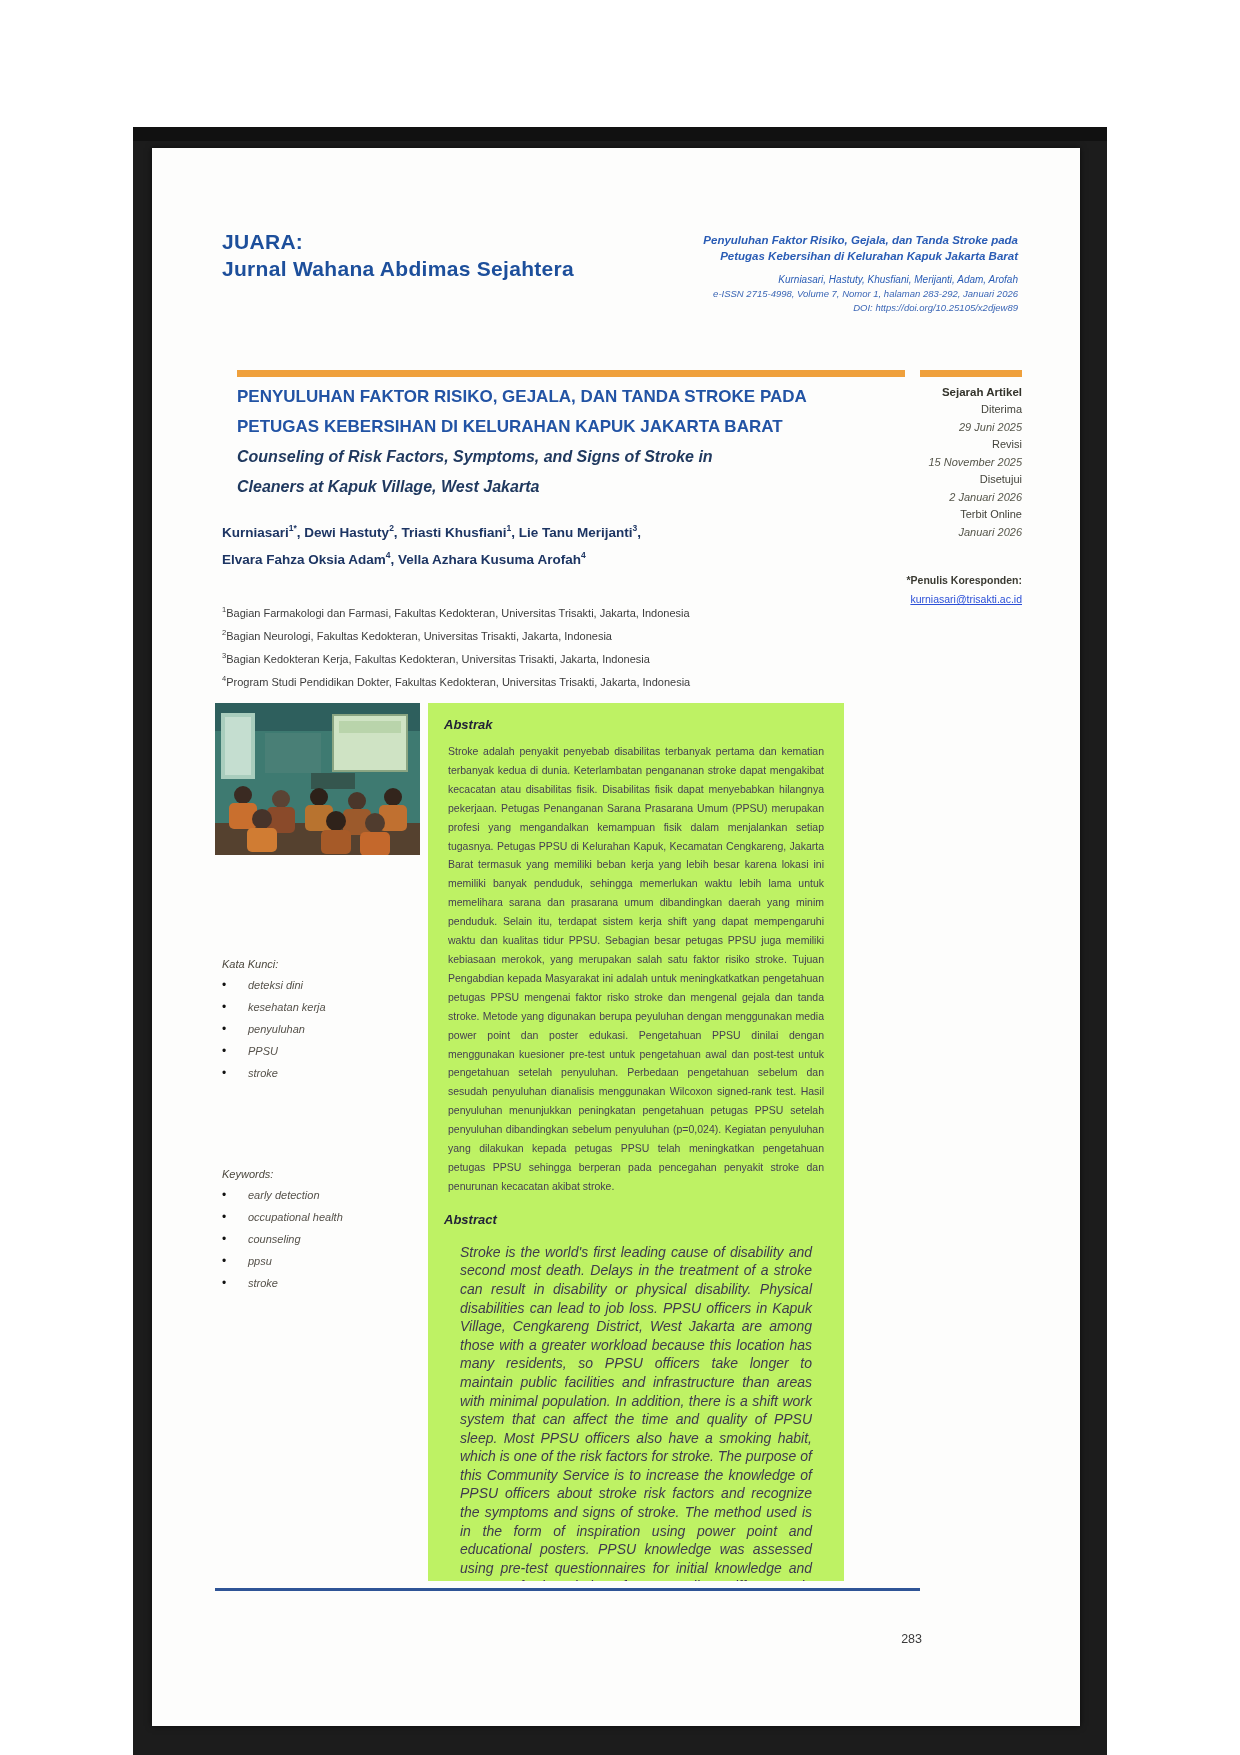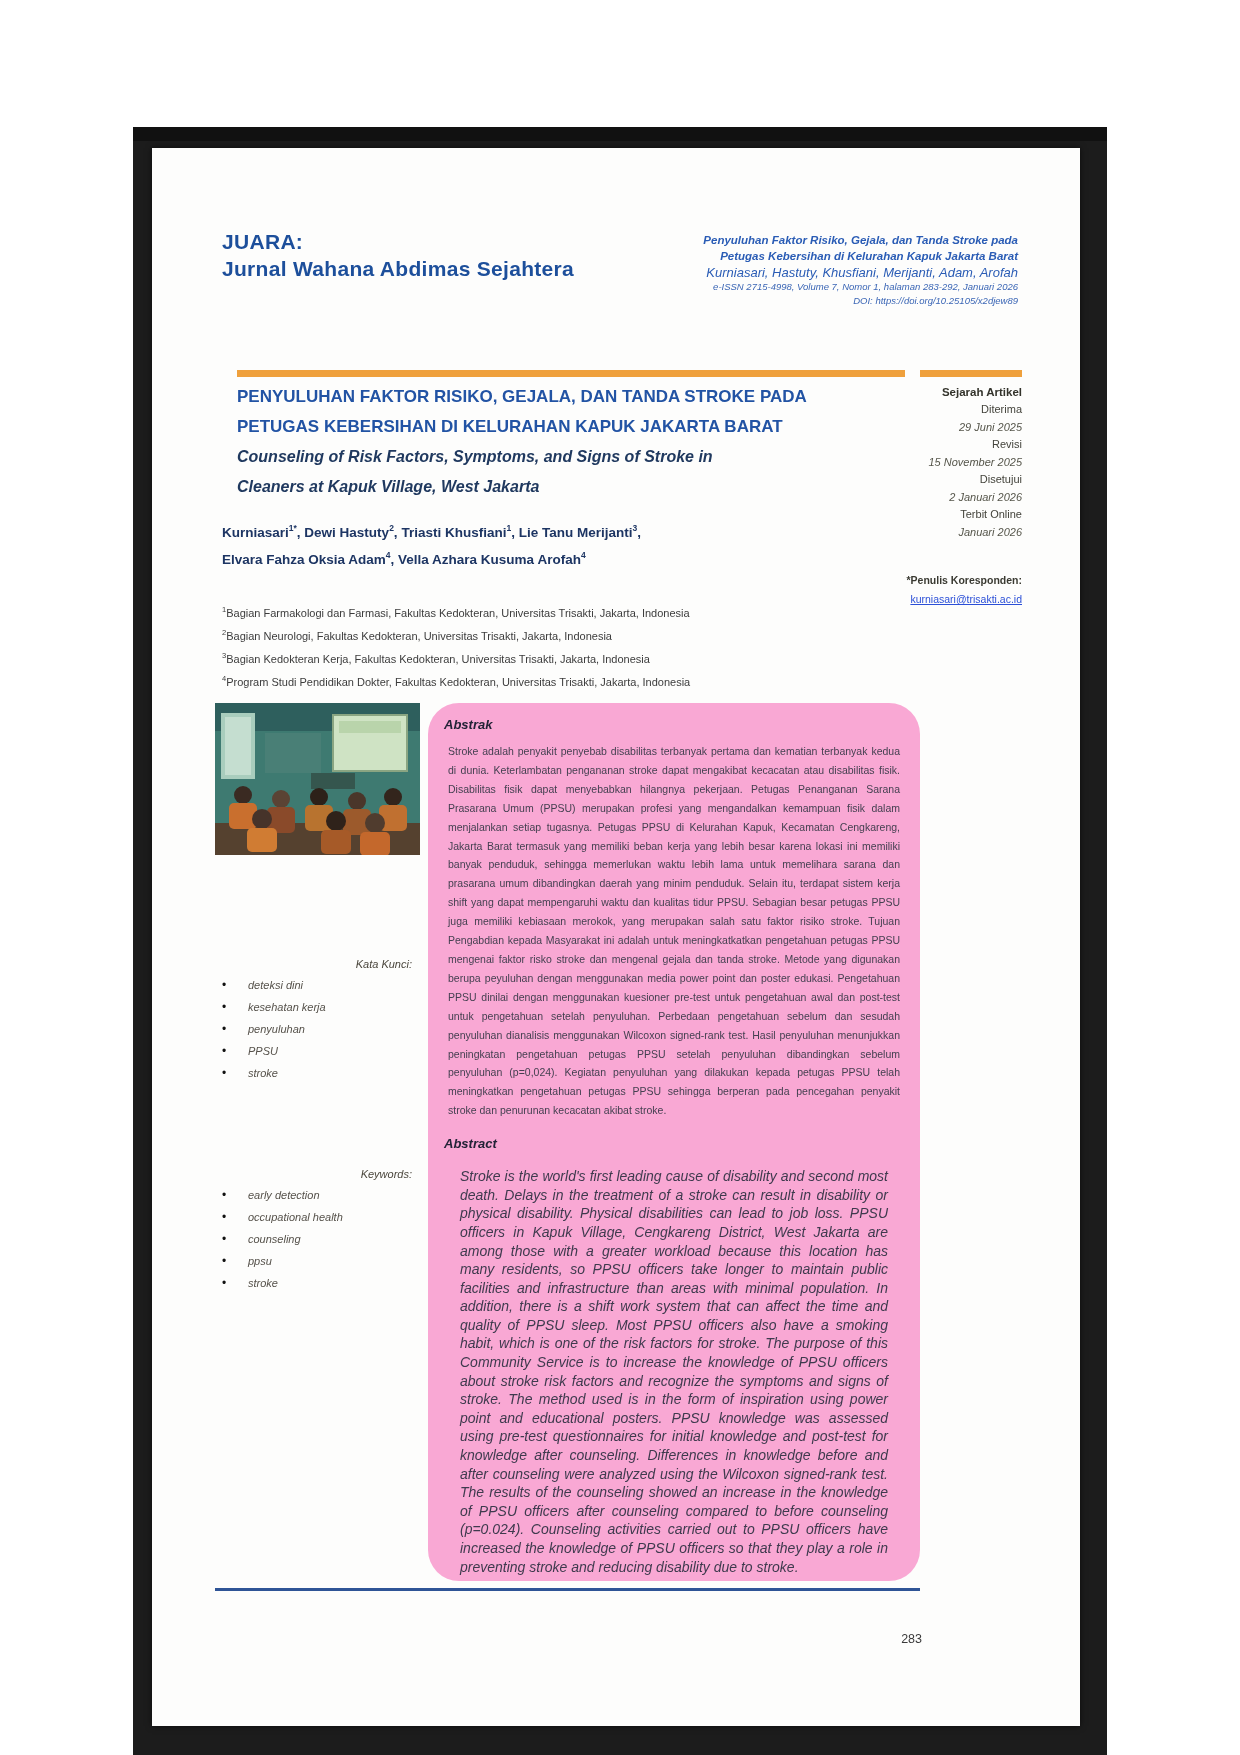--- a/index.html
+++ b/index.html
@@ -7,21 +7,21 @@
   .viewer{position:absolute;left:133px;top:127px;width:974px;height:1628px;background:#1c1c1c;}
   .viewer:after{content:"";position:absolute;left:0;top:0;width:100%;height:14px;background:#111;}
   .page{position:absolute;left:19px;top:21px;width:928px;height:1578px;background:#fdfdfc;box-shadow:0 0 6px rgba(0,0,0,.6);}
 
   
   .logo{position:absolute;left:70px;top:80px;color:#1d4f9b;font-weight:bold;line-height:27px;font-size:21px;letter-spacing:.3px;}
 
   
   .rhead{position:absolute;right:62px;top:84px;text-align:right;color:#2a5cb5;}
   .rhead .rh-bold{font-size:11.5px;font-weight:bold;font-style:italic;line-height:16px;}
-  .rhead .rh-auth{font-size:13px;font-style:italic;line-height:15px;margin-top:1px;}
+  .rhead .rh-auth{font-size:10px;font-style:italic;line-height:15px;margin-top:8px;}
   .rhead .rh-issue{font-size:9.5px;font-style:italic;line-height:14px;color:#3b66b5;}
   .rhead .rh-doi{font-size:9.5px;font-style:italic;line-height:14px;color:#3b66b5;text-decoration:none;display:block;}
 
   
   .bar{position:absolute;top:222px;height:7px;background:#efa03c;}
   .bar.main{left:85px;width:668px;}
   .bar.side{left:768px;width:102px;}
 
   
   .titleblock{position:absolute;left:85px;top:234px;width:676px;}
@@ -44,31 +44,31 @@
   .corr-email{font-size:10.5px;color:#2b4fd7;text-decoration:underline;line-height:17px;display:inline-block;}
 
   
   .affils{position:absolute;left:70px;top:452px;width:640px;font-size:11px;color:#3c3c3c;line-height:19.5px;}
   .affils sup{font-size:7.5px;}
 
   
   .photo{position:absolute;left:63px;top:555px;width:205px;height:152px;overflow:hidden;}
 
   
-  .absbox{position:absolute;left:276px;top:555px;width:492px;height:878px;background:#f9a8d4;box-sizing:border-box;padding:12px 16px 10px 16px;overflow:hidden;border-radius:31px;}
+  .absbox{position:absolute;left:276px;top:555px;width:416px;height:878px;background:#bef264;box-sizing:border-box;padding:12px 16px 10px 16px;overflow:hidden;}
   .abs-head{font-size:13px;font-weight:bold;font-style:italic;color:#232337;margin:2px 0 10px 0;}
   .abs-head.en{margin-top:16px;}
   .abs-text-id{font-size:10.5px;line-height:18.9px;text-align:justify;color:#454051;margin:4px;}
   .abs-text-en{font-size:14px;line-height:18.6px;text-align:justify;color:#3f3a4e;font-style:italic;margin:16px;}
 
   
   .kwblock{position:absolute;left:70px;width:190px;}
   .kwblock.id{top:810px;}
   .kwblock.en{top:1020px;}
-  .kw-head{font-size:11px;font-style:italic;color:#4a463c;margin-bottom:8px;text-align:right;}
+  .kw-head{font-size:11px;font-style:italic;color:#4a463c;margin-bottom:8px;}
   .kw-item{display:flex;align-items:baseline;height:22px;}
   .kw-bullet{width:26px;color:#111;font-size:12px;}
   .kw-text{font-size:11px;font-style:italic;color:#55514a;}
 
   
   .bottomrule{position:absolute;left:63px;top:1440px;width:705px;height:3px;background:#2f5496;}
   .pagenum{position:absolute;left:690px;top:1484px;width:80px;text-align:right;font-size:12.5px;color:#3a3a3a;}
 </style>
 </head>
 <body>

